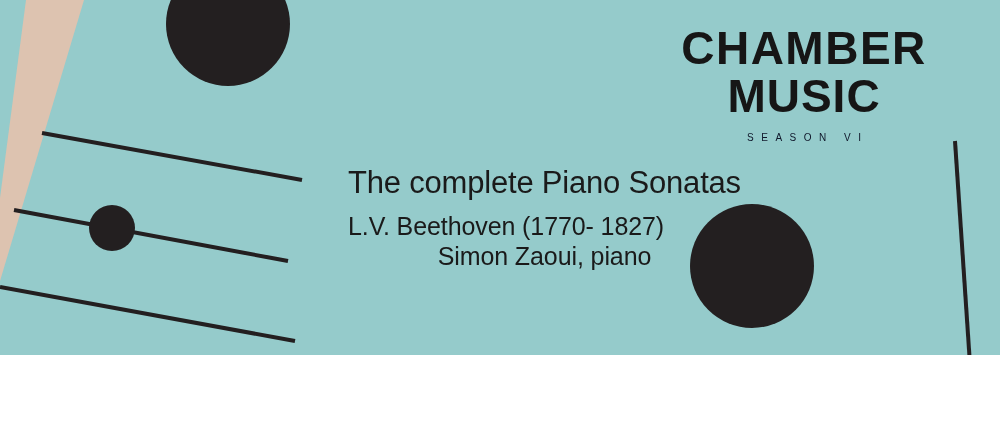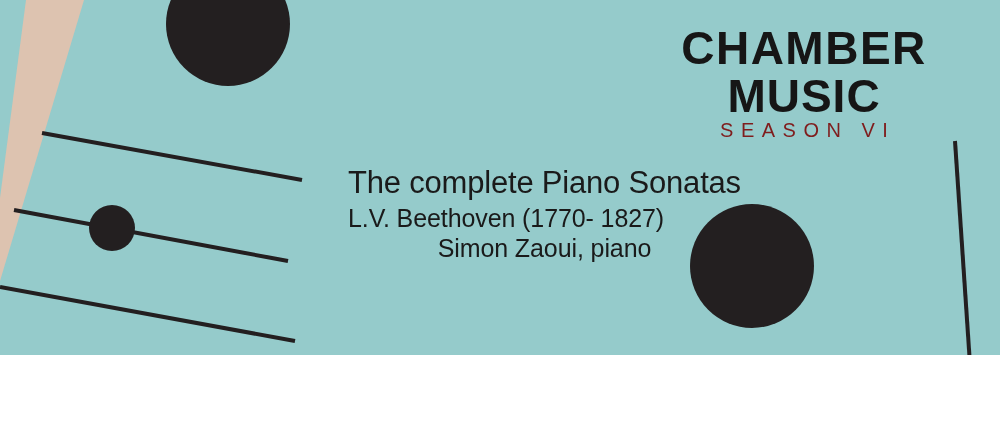--- a/index.html
+++ b/index.html
@@ -42,23 +42,24 @@
     font-size: 46px;
     white-space: nowrap;
   }
   .brand-line.line2 {
     letter-spacing: 1.0px;
     margin-top: 3px;
   }
   .brand-season {
     font-family: "Liberation Sans", sans-serif;
     font-weight: 400;
-    color: #7f1d1d;
-    font-size: 20px;
+    color: #0f172a;
+    font-size: 10px;
     letter-spacing: 7.5px;
+    margin-top: 13px;
     text-indent: 7.5px;
     white-space: nowrap;
   }
 
   
   .program-block {
     position: absolute;
     left: 348px;
     top: 166px;
     z-index: 5;
@@ -71,21 +72,21 @@
     line-height: 1.12;
     white-space: nowrap;
     letter-spacing: -0.2px;
   }
   .program-composer {
     font-family: "Liberation Sans", sans-serif;
     font-weight: 400;
     font-size: 25px;
     color: #1a1a1a;
     line-height: 1.18;
-    margin-top: 3px;
+    margin-top: 11px;
     white-space: nowrap;
     letter-spacing: -0.1px;
   }
   .program-performer {
     font-family: "Liberation Sans", sans-serif;
     font-weight: 400;
     font-size: 25px;
     color: #1a1a1a;
     line-height: 1.18;
     margin-top: 1px;

